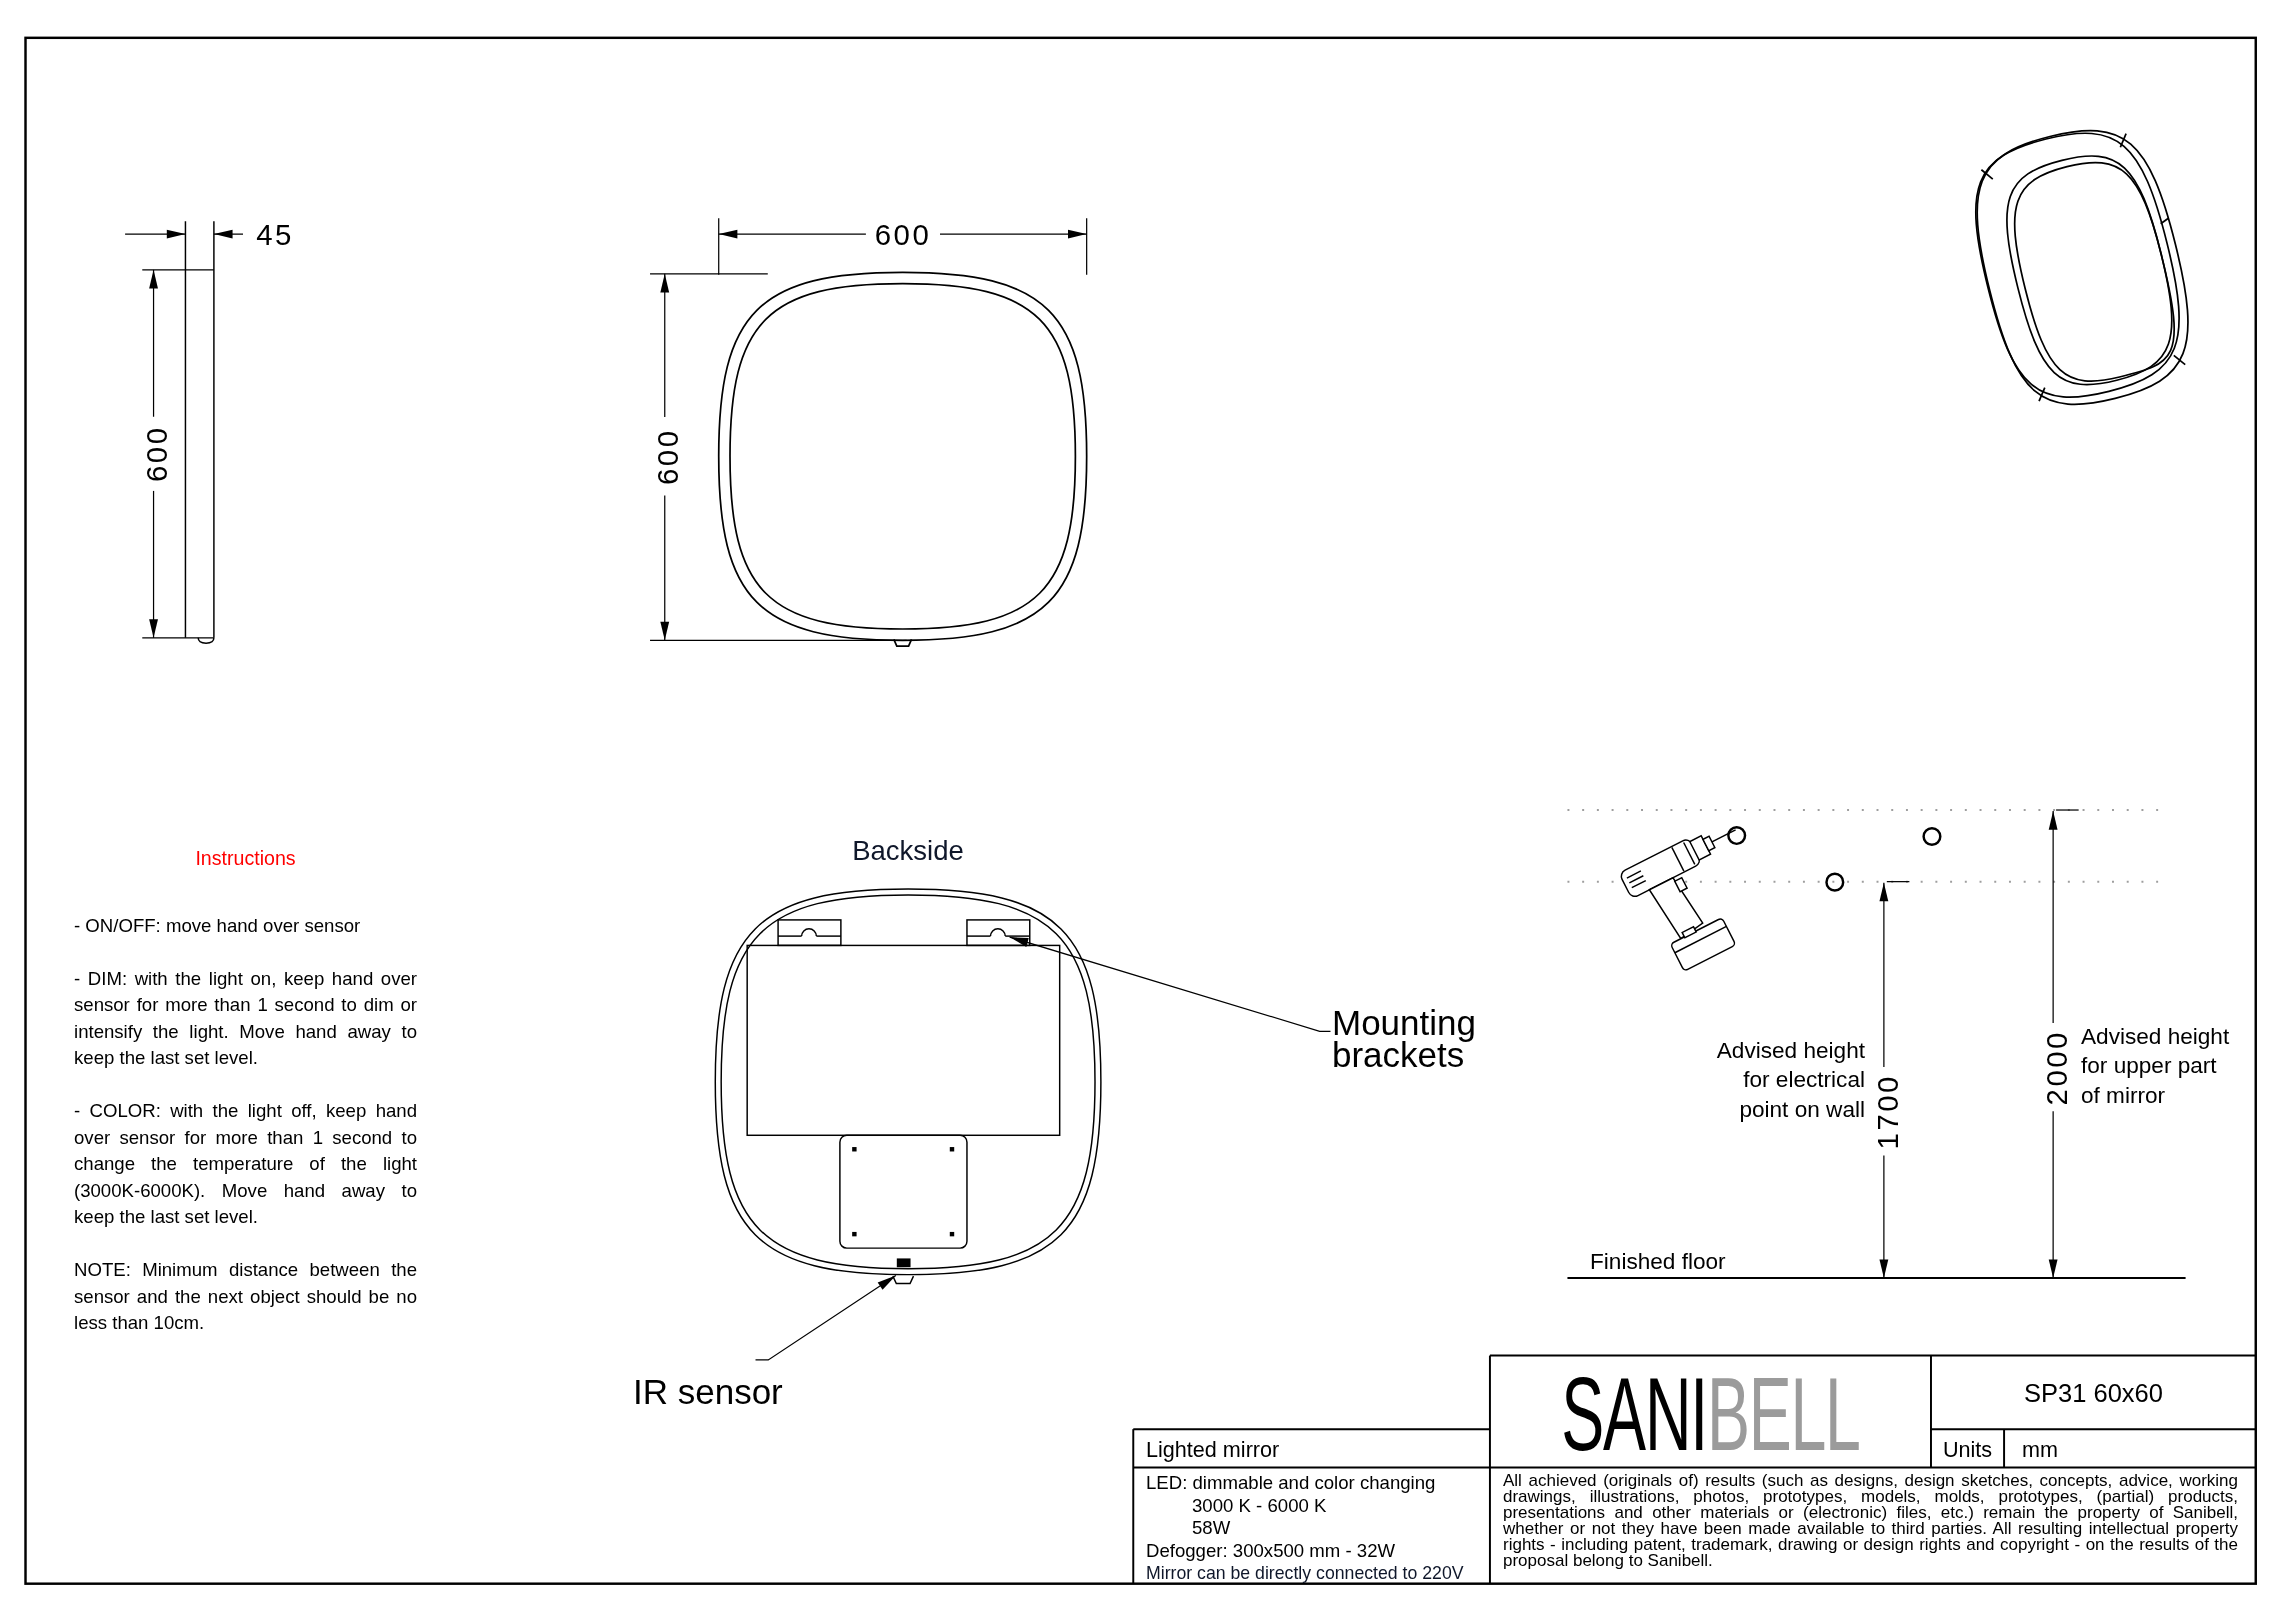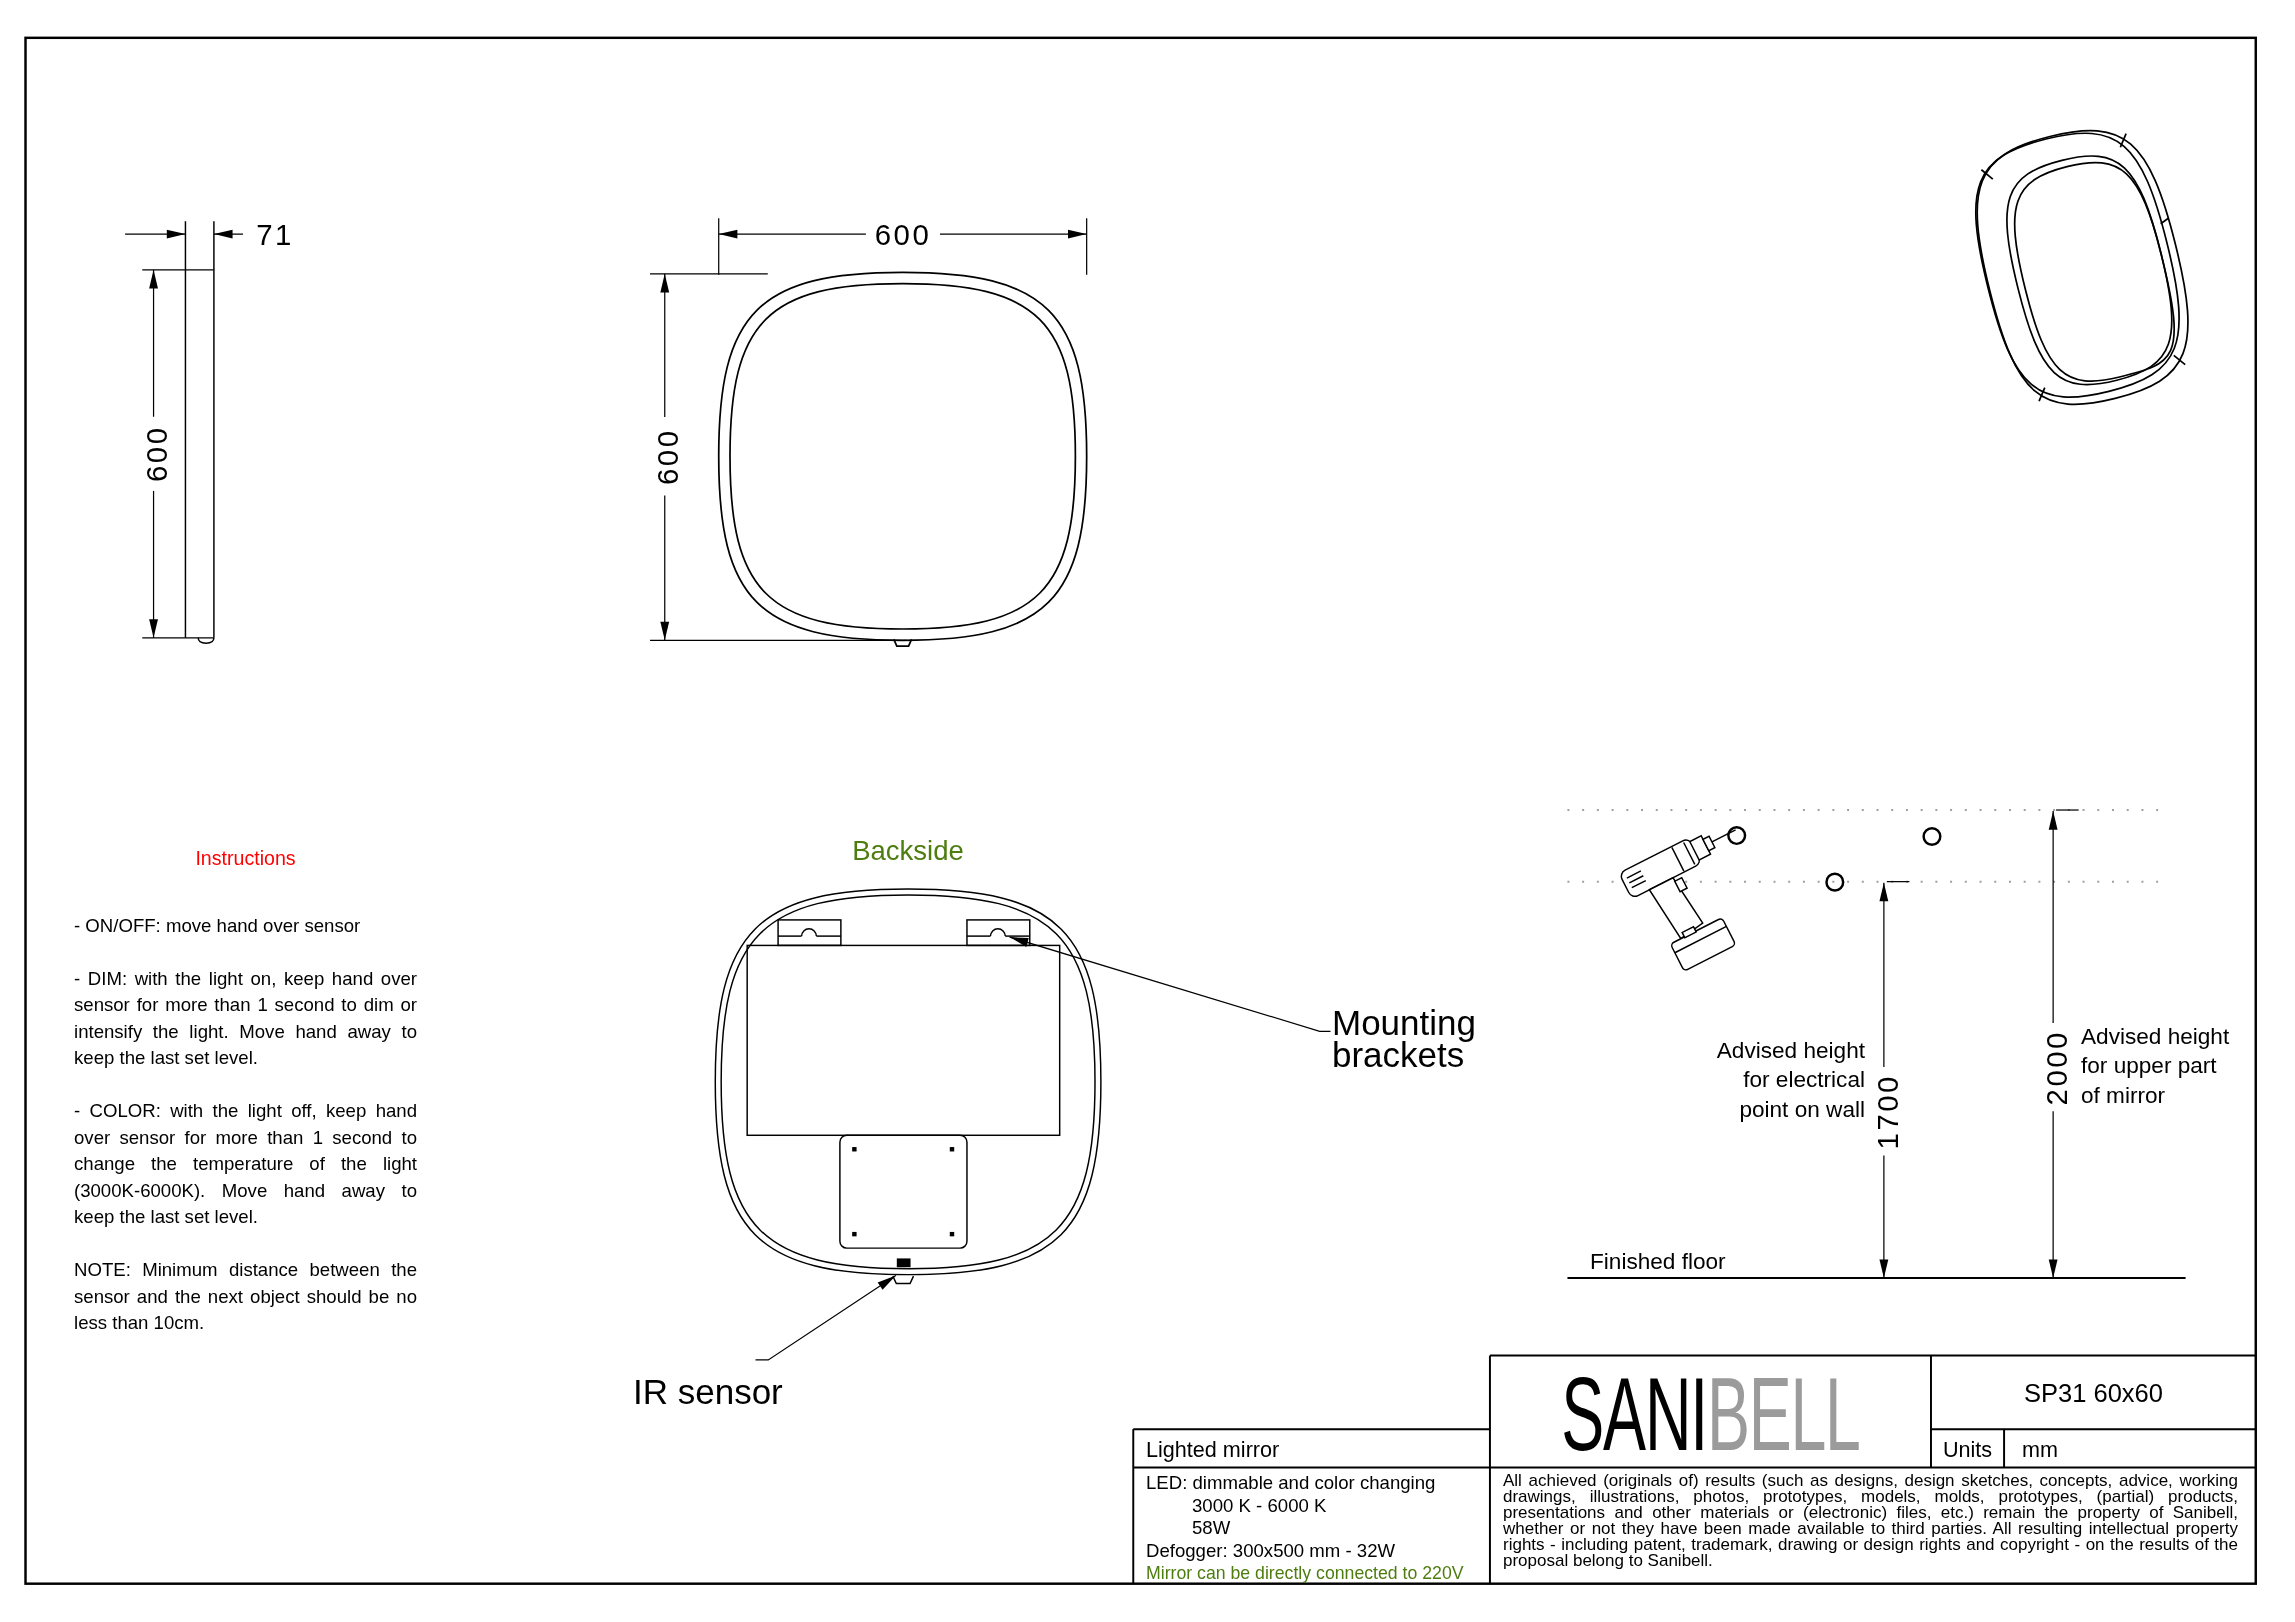--- a/index.html
+++ b/index.html
@@ -2,21 +2,21 @@
 <html style="font-size:7.9px"><head>
 <meta charset="utf-8">
 <style>
   html,body{margin:0;padding:0;background:#fff;}
   body{width:2295px;height:1622px;overflow:hidden;font-family:"Liberation Sans",sans-serif;color:#000;}
   #canvas{position:absolute;left:0;top:0;width:2295px;height:1622px;background:#fff;}
   #drawing{position:absolute;left:0;top:0;}
   .txt{position:absolute;white-space:pre-line;}
   .dim{font-size:29.4px;letter-spacing:2.5px;text-align:center;background:#fff;}
   .rot{transform:rotate(-90deg);transform-origin:center center;}
-  .red{color:#4d7c0f;}
+  .red{color:#0f172a;}
   .lbl{font-size:22.6px;line-height:29.4px;}
   .biglbl{font-size:35px;line-height:32px;}
   .instr{position:absolute;left:74px;top:845px;width:343px;font-size:18.6px;line-height:26.5px;text-align:justify;}
   .instr p{margin:0 0 26.5px 0;}
   .instr .title{color:#ff0000;text-align:center;font-size:19.6px;margin-bottom:41px;}
   .tb{font-size:21.6px;}
   .specs{position:absolute;left:1146px;top:1472px;width:339px;font-size:18.6px;line-height:22.6px;}
   .specs .ind{padding-left:46px;}
   .legal{position:absolute;left:1503px;top:1473px;width:735px;font-size:17px;line-height:16px;text-align:justify;}
   .logo{position:absolute;left:1490px;top:1363px;width:441px;height:103px;display:flex;align-items:center;justify-content:center;
@@ -176,21 +176,21 @@
       <line x1="2310" y1="2913" x2="3037" y2="2913"></line>
       <line x1="3936" y1="2913" x2="4598" y2="2913"></line>
       <line x1="2310" y1="2991" x2="4598" y2="2991"></line>
       <line x1="2310" y1="2913" x2="2310" y2="3228"></line>
       <line x1="3037" y1="2763" x2="3037" y2="3228"></line>
       <line x1="3936" y1="2763" x2="3936" y2="2991"></line>
       <line x1="4085" y1="2913" x2="4085" y2="2991"></line>
     </g>
   </svg>
 
-  <div class="txt dim" style="left:243px;top:218px;width:64px;">71</div>
+  <div class="txt dim" style="left:243px;top:218px;width:64px;">45</div>
   <div class="txt dim rot" style="left:117px;top:440px;width:74px;height:27.5px;">600</div>
   <div class="txt dim" style="left:866px;top:218px;width:74px;">600</div>
   <div class="txt dim rot" style="left:628px;top:443px;width:74px;height:27.5px;">600</div>
   <div class="txt dim rot" style="left:1842px;top:1098px;width:85px;height:27.5px;">1700</div>
   <div class="txt dim rot" style="left:2011px;top:1054px;width:85px;height:27.5px;">2000</div>
 
   <div class="txt lbl" style="left:1639px;top:1036px;width:226px;text-align:right;">Advised height
 for electrical
 point on wall</div>
   <div class="txt lbl" style="left:2081px;top:1022px;width:226px;">Advised height

